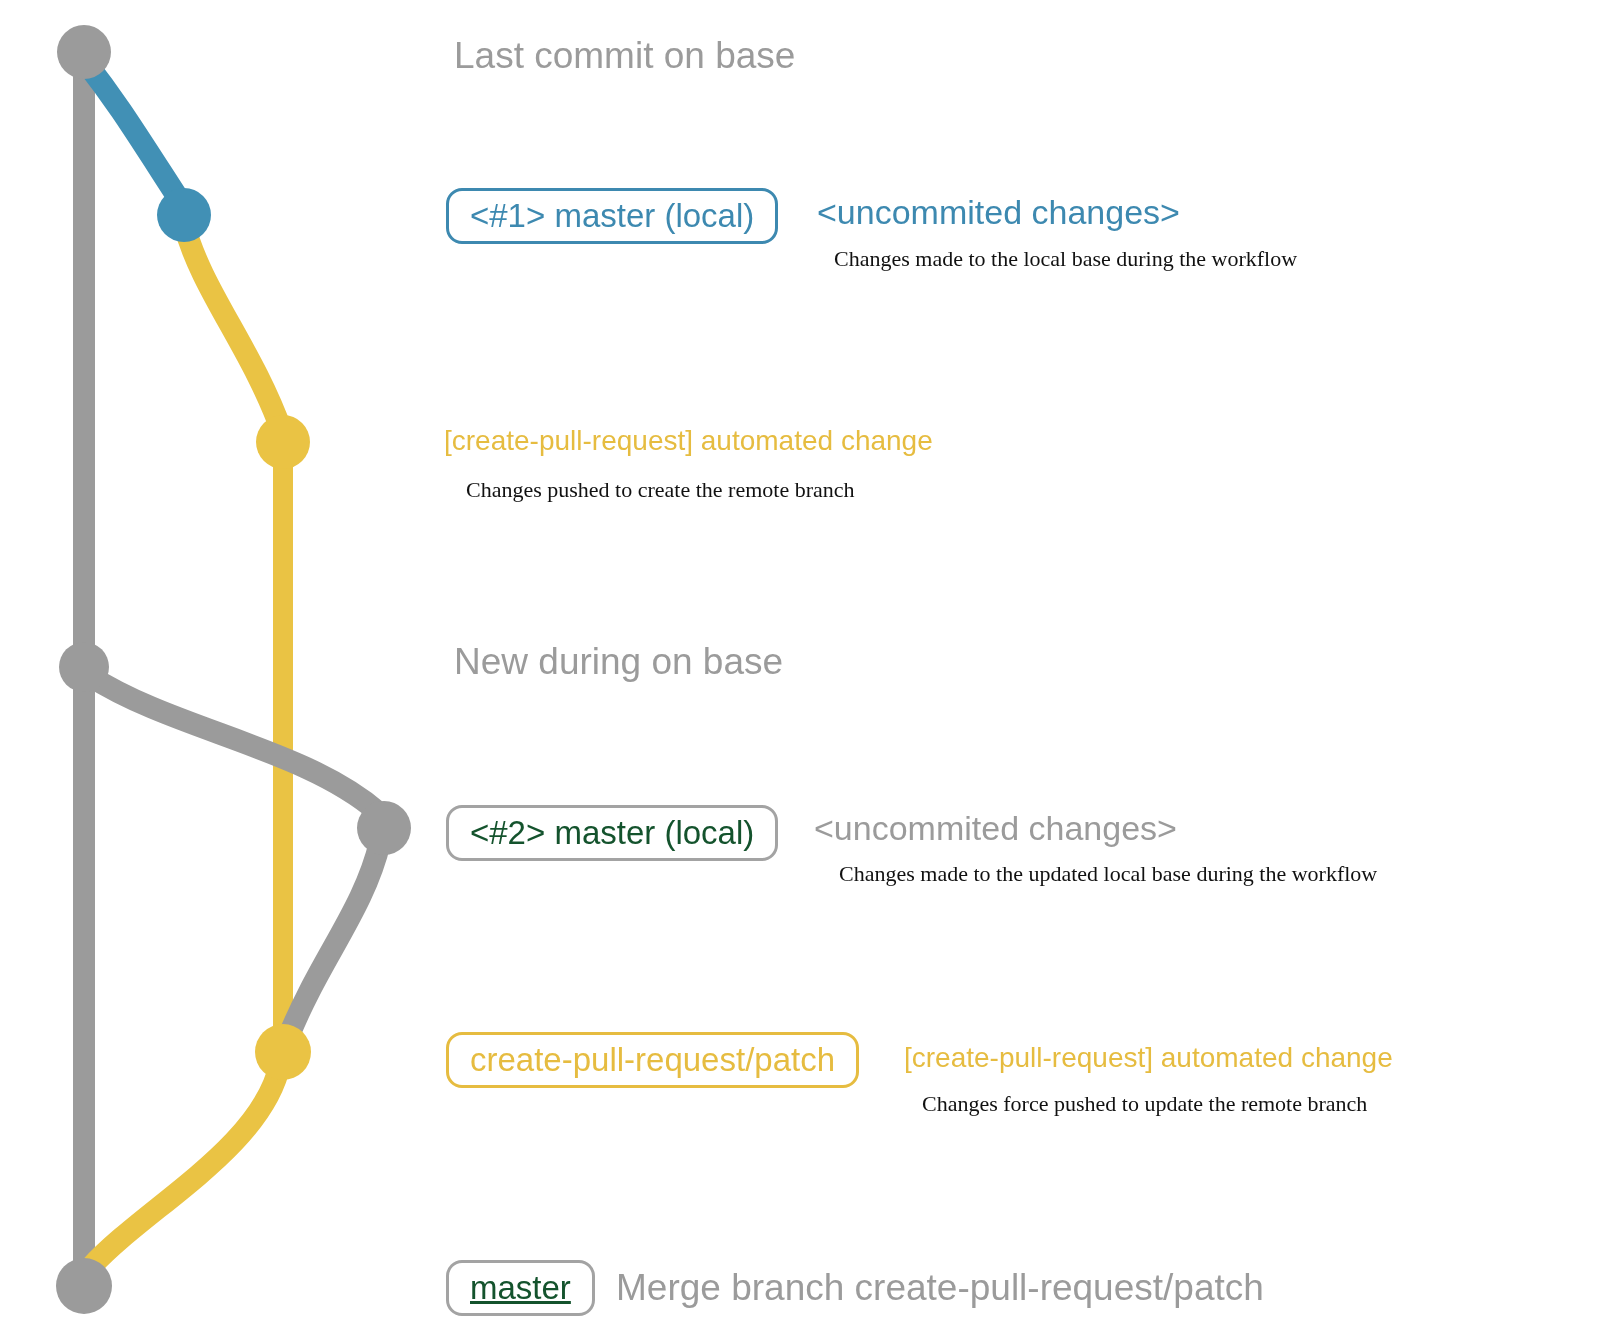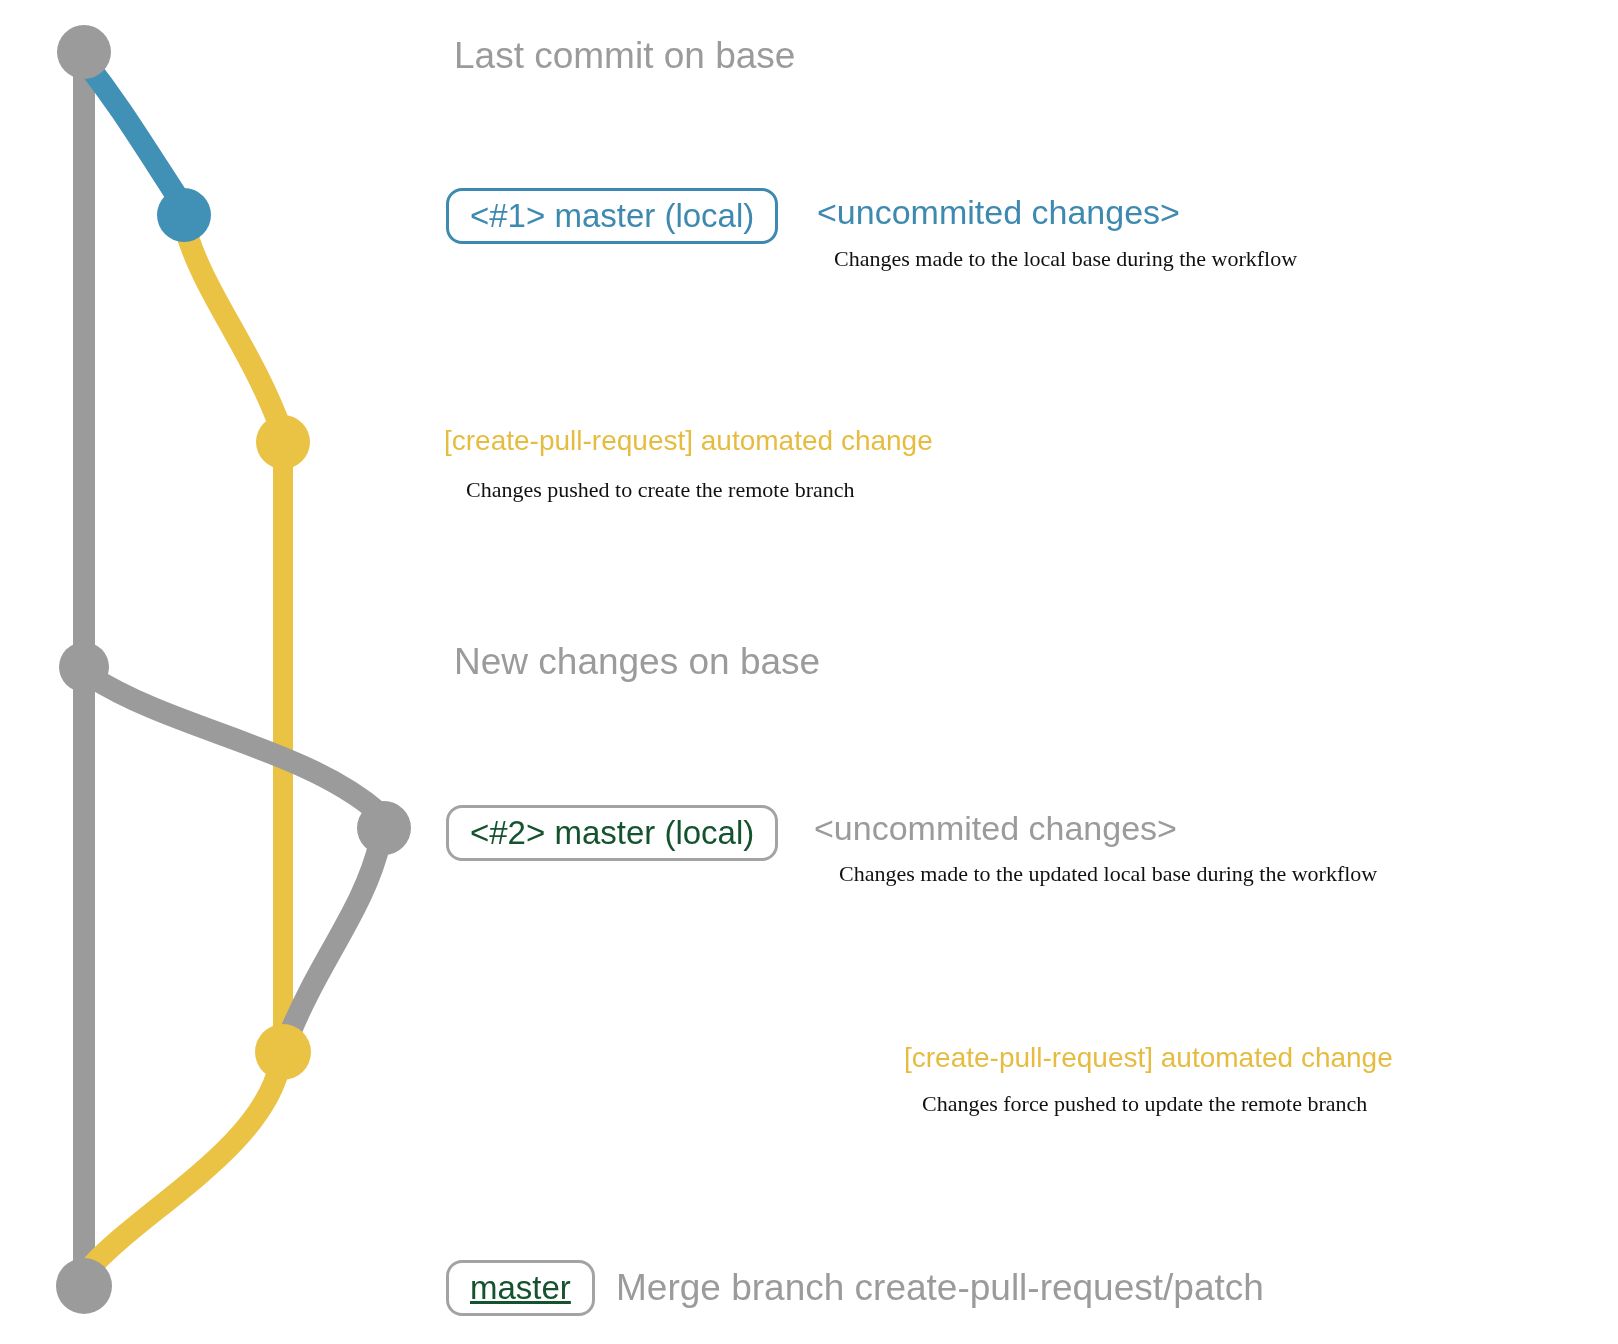--- a/index.html
+++ b/index.html
@@ -65,25 +65,26 @@
 
   <div class="abs headline" style="left:410px;top:56px;">Last commit on base</div>
 
   <div class="abs badge badge-blue" style="left:402px;top:216px;">&lt;#1&gt; master (local)</div>
   <div class="abs annot-blue" style="left:773px;top:212px;">&lt;uncommited changes&gt;</div>
   <div class="abs serif-note" style="left:790px;top:259px;">Changes made to the local base during the workflow</div>
 
   <div class="abs annot-yellow" style="left:400px;top:441px;">[create-pull-request] automated change</div>
   <div class="abs serif-note" style="left:422px;top:490px;text-align:right;">Changes pushed to create the remote branch</div>
 
-  <div class="abs headline" style="left:410px;top:662px;">New changes on base</div>
+  <div class="abs headline" style="left:410px;top:662px;">New during on base</div>
 
   <div class="abs badge badge-gray" style="left:402px;top:833px;">&lt;#2&gt; master (local)</div>
   <div class="abs annot-gray" style="left:770px;top:828px;">&lt;uncommited changes&gt;</div>
   <div class="abs serif-note" style="left:795px;top:874px;">Changes made to the updated local base during the workflow</div>
 
+  <div class="abs badge badge-yellow" style="left:402px;top:1060px;">create-pull-request/patch</div>
   <div class="abs annot-yellow" style="left:860px;top:1058px;">[create-pull-request] automated change</div>
   <div class="abs serif-note" style="left:878px;top:1104px;">Changes force pushed to update the remote branch</div>
 
   <div class="abs badge badge-gray" style="left:402px;top:1288px;text-decoration:underline;">master</div>
   <div class="abs headline" style="left:572px;top:1288px;">Merge branch create-pull-request/patch</div>
 
 </div>
 
 </body></html>

